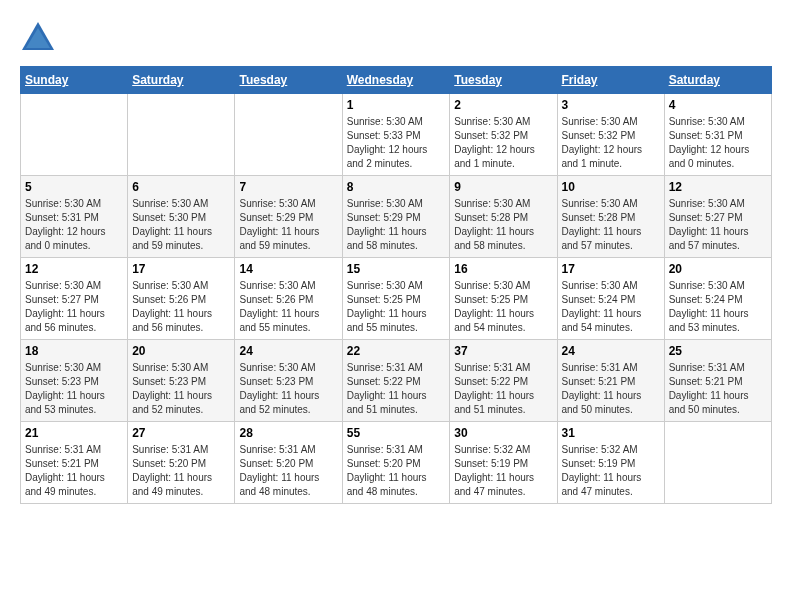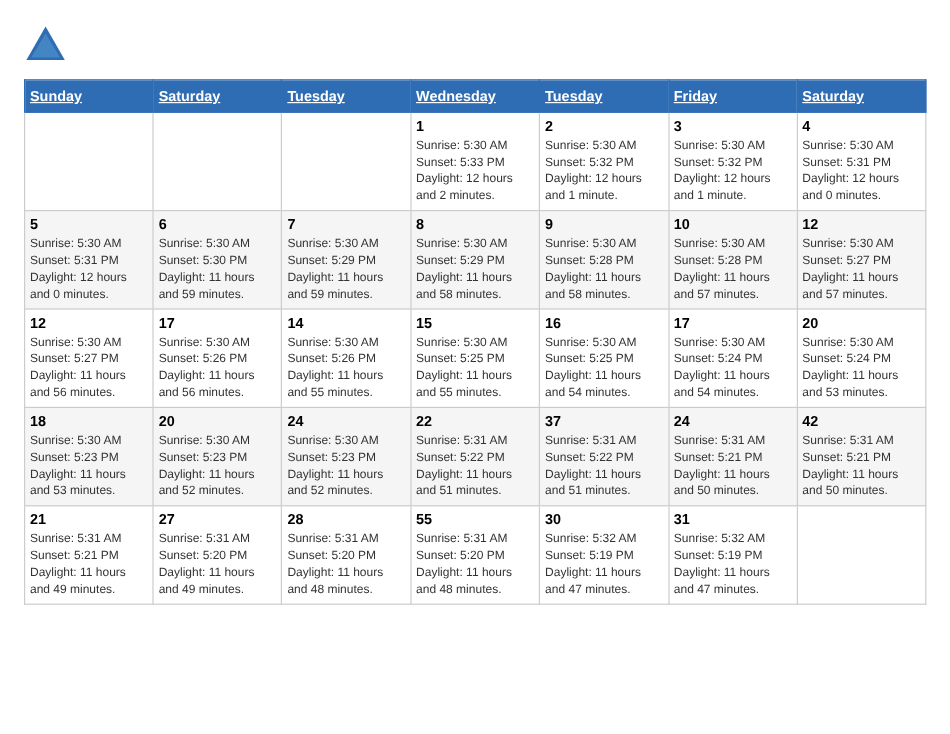--- a/index.html
+++ b/index.html
@@ -276,21 +276,21 @@
 Sunset: 5:22 PM
 Daylight: 11 hours and 51 minutes.</div>
         </td>
         <td>
           <span class="day-num">24</span>
           <div class="day-info" style="white-space: pre-line;">Sunrise: 5:31 AM
 Sunset: 5:21 PM
 Daylight: 11 hours and 50 minutes.</div>
         </td>
         <td>
-          <span class="day-num">42</span>
+          <span class="day-num">25</span>
           <div class="day-info" style="white-space: pre-line;">Sunrise: 5:31 AM
 Sunset: 5:21 PM
 Daylight: 11 hours and 50 minutes.</div>
         </td>
       </tr>
       <tr class="row-odd">
         <td>
           <span class="day-num">21</span>
           <div class="day-info" style="white-space: pre-line;">Sunrise: 5:31 AM
 Sunset: 5:21 PM

